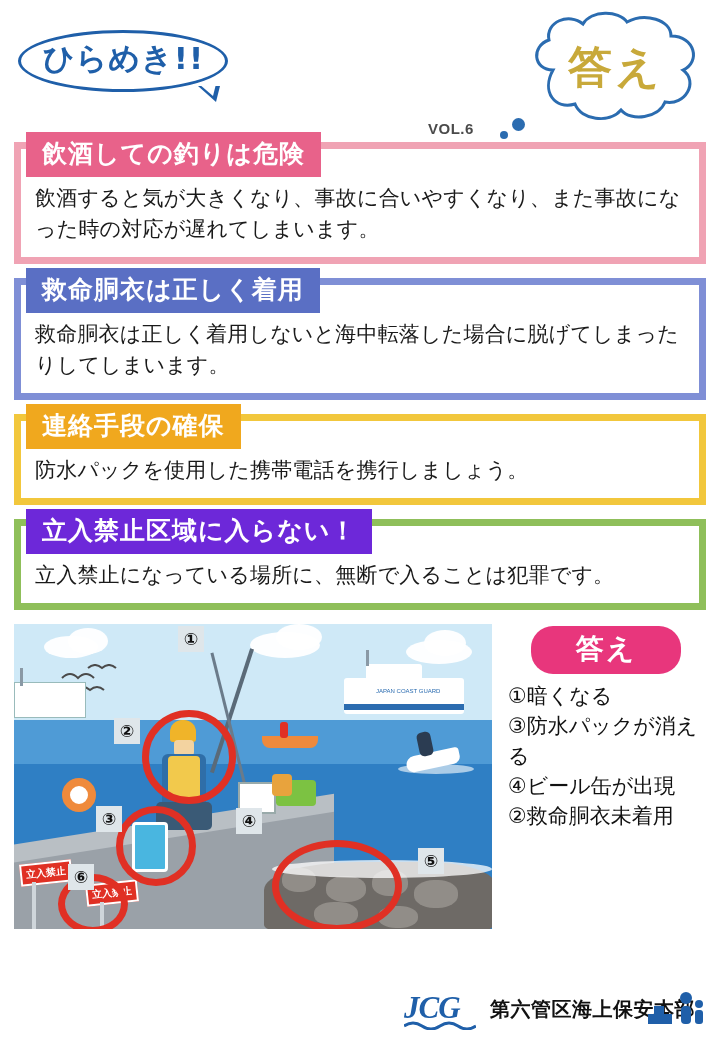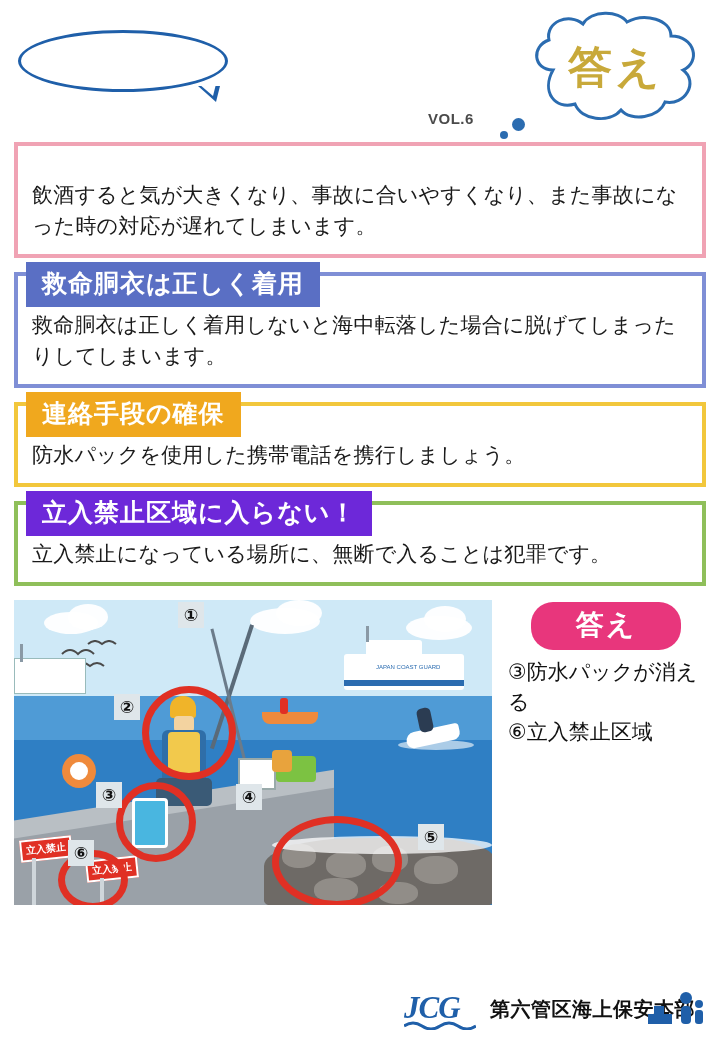--- a/index.html
+++ b/index.html
@@ -67,21 +67,21 @@
     top: 62px;
     font-size: 35px;
     font-weight: bold;
     color: #f58a8a;
     letter-spacing: 2px;
     font-family: "DejaVu Sans", sans-serif;
   }
   .vol-label {
     position: absolute;
     left: 428px;
-    top: 110px;
+    top: 120px;
     font-size: 15px;
     font-weight: bold;
     color: #4a4a4a;
     letter-spacing: 0.5px;
   }
   .answer-cloud {
     position: absolute;
     right: 12px;
     top: 8px;
     width: 185px;
@@ -109,21 +109,21 @@
   .sections {
     padding: 0 14px;
     margin-top: 2px;
   }
   .section {
     position: relative;
     margin-bottom: 14px;
     box-sizing: border-box;
   }
   .sec-box {
-    border: 4px solid #22c55e;
+    border: 7px solid #22c55e;
     padding: 34px 14px 12px 14px;
     box-sizing: border-box;
     min-height: 92px;
   }
   .sec-label {
     position: absolute;
     left: 12px;
     top: -10px;
     padding: 5px 16px 7px 16px;
     font-size: 25px;
@@ -329,20 +329,21 @@
   }
 </style>
 </head>
 <body>
 
 <div class="header">
 
   <div class="bubble-hirameki"></div>
   <div class="bubble-tail"></div>
   <div class="bubble-tail-inner"></div>
+  <div class="hirameki-text">ひらめき!!</div>
 
   <div class="vol-label">VOL.6</div>
 
   <div class="answer-cloud">
     <svg width="185" height="120" viewBox="0 0 185 120">
       <path d="M30 62 C10 62 8 38 26 32 C22 14 46 4 60 16 C68 2 96 2 104 14
                C122 4 148 12 148 28 C172 28 178 54 160 62 C176 74 162 98 142 94
                C136 110 108 114 98 102 C86 116 58 112 52 96 C32 102 18 84 30 62 Z" fill="#ffffff" stroke="#2b6cb0" stroke-width="3"></path>
     </svg>
     <div class="answer-cloud-text">答え</div>
@@ -350,20 +351,21 @@
   <div class="cloud-dot" style="width:13px;height:13px;left:512px;top:118px;"></div>
   <div class="cloud-dot" style="width:8px;height:8px;left:500px;top:131px;"></div>
 </div>
 
 <div class="sections">
 
   <div class="section sec1">
     <div class="sec-box">
       <div class="sec-body">飲酒すると気が大きくなり、事故に合いやすくなり、また事故になった時の対応が遅れてしまいます。</div>
     </div>
+    <div class="sec-label">飲酒しての釣りは危険</div>
   </div>
 
   <div class="section sec2">
     <div class="sec-box">
       <div class="sec-body">救命胴衣は正しく着用しないと海中転落した場合に脱げてしまったりしてしまいます。</div>
     </div>
     <div class="sec-label">救命胴衣は正しく着用</div>
   </div>
 
   <div class="section sec3">
@@ -460,22 +462,24 @@
     <div class="num-badge" style="left:100px;top:94px;">②</div>
     <div class="num-badge" style="left:82px;top:182px;">③</div>
     <div class="num-badge" style="left:222px;top:184px;">④</div>
     <div class="num-badge" style="left:404px;top:224px;">⑤</div>
     <div class="num-badge" style="left:54px;top:240px;">⑥</div>
   </div>
 
   <div class="answers">
     <div class="answers-title">答え</div>
     <ul class="answers-list">
+      <li>①暗くなる</li>
       <li>③防水パックが消える</li>
-      <li>⑥立入禁止区域</li>
+      <li>④ビール缶が出現</li>
+      <li>②救命胴衣未着用</li>
     </ul>
   </div>
 </div>
 
 <div class="footer">
   <div class="jcg-logo">JCG</div>
   <svg class="jcg-wave" viewBox="0 0 72 10">
     <path d="M0 6 q9 -6 18 0 q9 6 18 0 q9 -6 18 0 q9 6 18 0" fill="none" stroke="#1f5fa9" stroke-width="3"></path>
   </svg>
   <div class="footer-org">第六管区海上保安本部</div>

